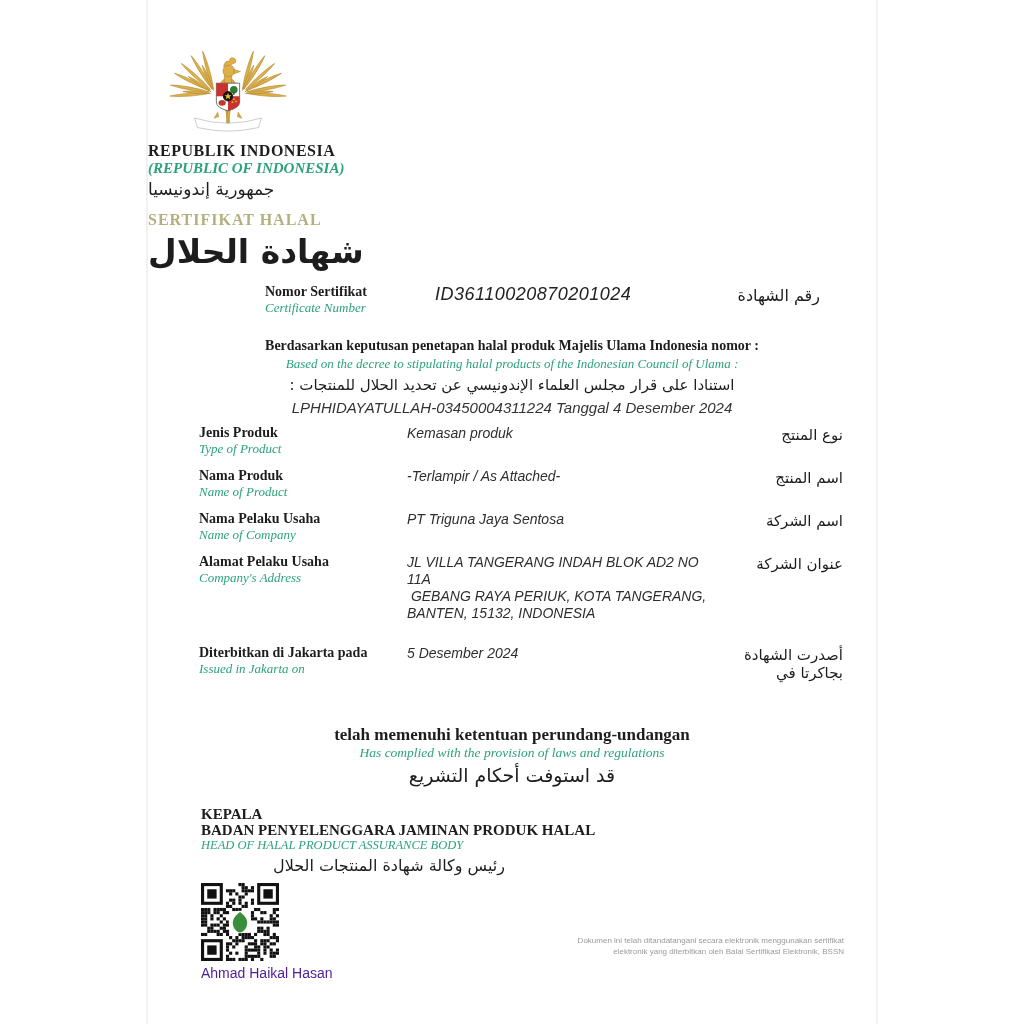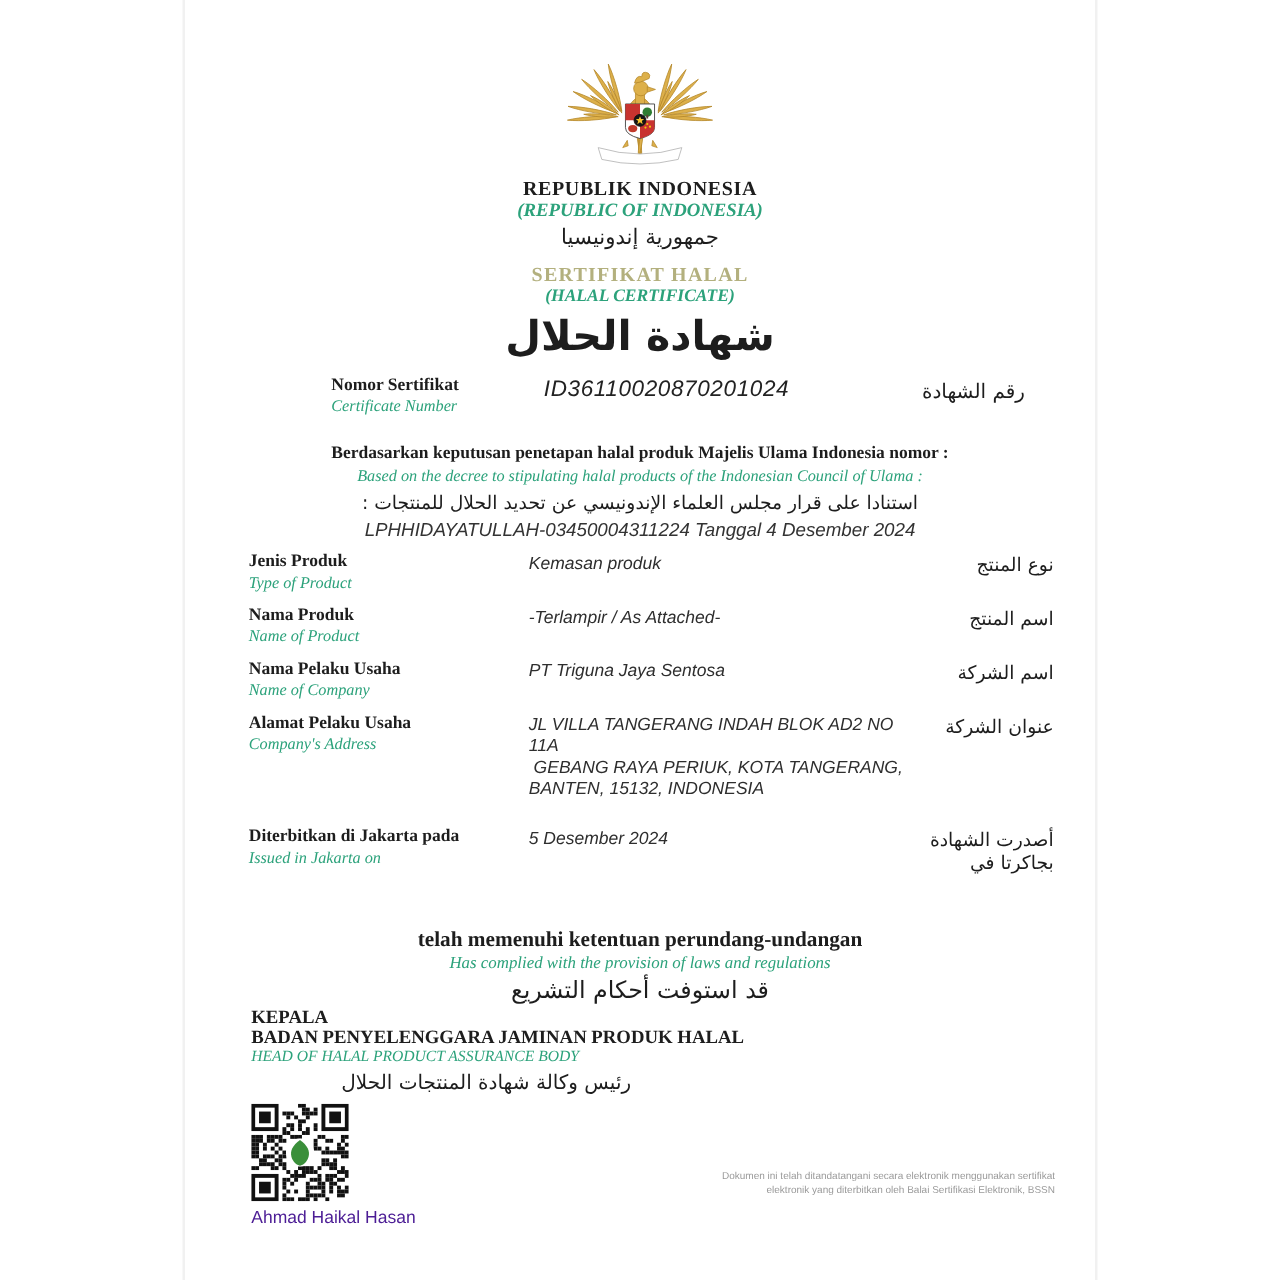--- a/index.html
+++ b/index.html
@@ -8,21 +8,21 @@
   .page{position:relative;width:732px;height:1024px;margin:0 auto;box-sizing:border-box;
         border-left:2px solid #f1f1f1;border-right:2px solid #f1f1f1;}
   section{padding-left:51px;padding-right:33px;}
   .center{text-align:center;padding-left:0;padding-right:0;}
   .green{color:#2ca27b;font-style:italic;}
   .olive{color:#b3b07e;}
   .sans{font-family:"Liberation Sans","DejaVu Sans",sans-serif;font-style:italic;}
   .ar{font-family:"DejaVu Sans",sans-serif;direction:rtl;}
 
   
-  .head{padding-top:26px;text-align:center;}
+  .head{padding-top:26px;text-align:left;}
   .country-id{font-size:16px;font-weight:bold;letter-spacing:.5px;margin-top:2px;}
   .country-en{font-size:15px;font-weight:bold;}
   .country-ar{font-size:17px;line-height:24px;}
   .title-id{font-size:16px;font-weight:bold;letter-spacing:1px;margin-top:10px;}
   .title-en{font-size:14px;font-weight:bold;}
   .title-ar{font-size:33px;line-height:46px;font-weight:bold;}
 
   
   .certno{display:flex;align-items:flex-start;margin-top:8px;padding-left:117px;padding-right:56px;}
   .certno .lblblock{width:170px;}
@@ -33,21 +33,21 @@
 
   
   .decree{margin-top:20px;text-align:center;}
   .decree-id{font-size:14px;font-weight:bold;line-height:19px;}
   .decree-en{font-size:13px;line-height:17px;}
   .decree-ar{font-size:15px;line-height:26px;}
   .decree-no{font-size:15px;color:#333;line-height:20px;}
 
   
   .fields{margin-top:6px;}
-  .frow{display:flex;align-items:flex-start;margin-bottom:10px;gap:16px;}
+  .frow{display:flex;align-items:flex-start;margin-bottom:10px;}
   .flbl{width:208px;flex:none;}
   .fval{width:300px;flex:none;font-size:14px;color:#2e2e2e;line-height:17px;white-space:pre-wrap;margin-top:1px;}
   .far{margin-left:auto;font-size:15px;margin-top:2px;text-align:right;}
   .frow.gap-top{margin-top:22px;}
 
   
   .compliance{margin-top:44px;text-align:center;}
   .comp-id{font-size:17px;font-weight:bold;line-height:18px;}
   .comp-en{font-size:13.5px;line-height:17px;}
   .comp-ar{font-size:19px;line-height:28px;}
@@ -129,21 +129,20 @@
         <path d="M0 -4.6 L1.3 -1.4 4.6 -1.4 2 0.8 3 4.2 0 2.2 -3 4.2 -2 0.8 -4.6 -1.4 -1.3 -1.4 Z" fill="#f4c430"></path>
       </g>
 
       <path d="M64 126 Q110 140 156 126 L152 139 Q110 149 68 139 Z" fill="#ffffff" stroke="#b9b9b9" stroke-width="1"></path>
     </svg>
 
     <div class="country-id">REPUBLIK INDONESIA</div>
     <div class="country-en green">(REPUBLIC OF INDONESIA)</div>
     <div class="country-ar ar" lang="ar">جمهورية إندونيسيا</div>
     <div class="title-id olive">SERTIFIKAT HALAL</div>
-    <div class="title-en green">(HALAL CERTIFICATE)</div>
     <div class="title-ar ar" lang="ar">شهادة الحلال</div>
   </section>
 
   <section class="certno">
     <div class="lblblock">
       <div class="lbl-id">Nomor Sertifikat</div>
       <div class="lbl-en green">Certificate Number</div>
     </div>
     <div class="certno-val sans">ID36110020870201024</div>
     <div class="certno-ar ar" lang="ar">رقم الشهادة</div>

